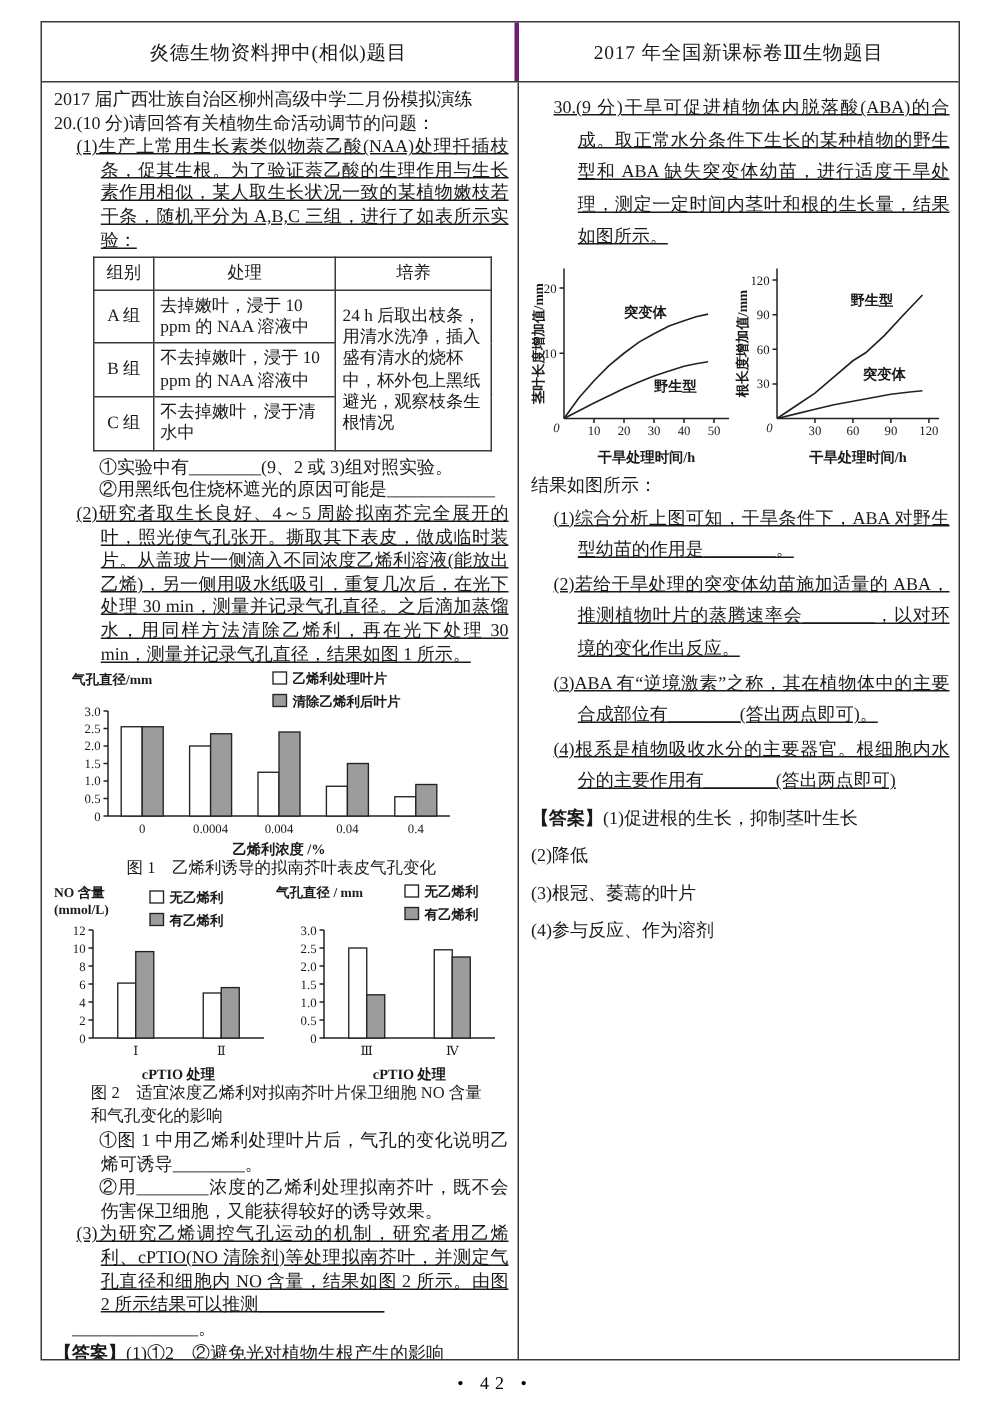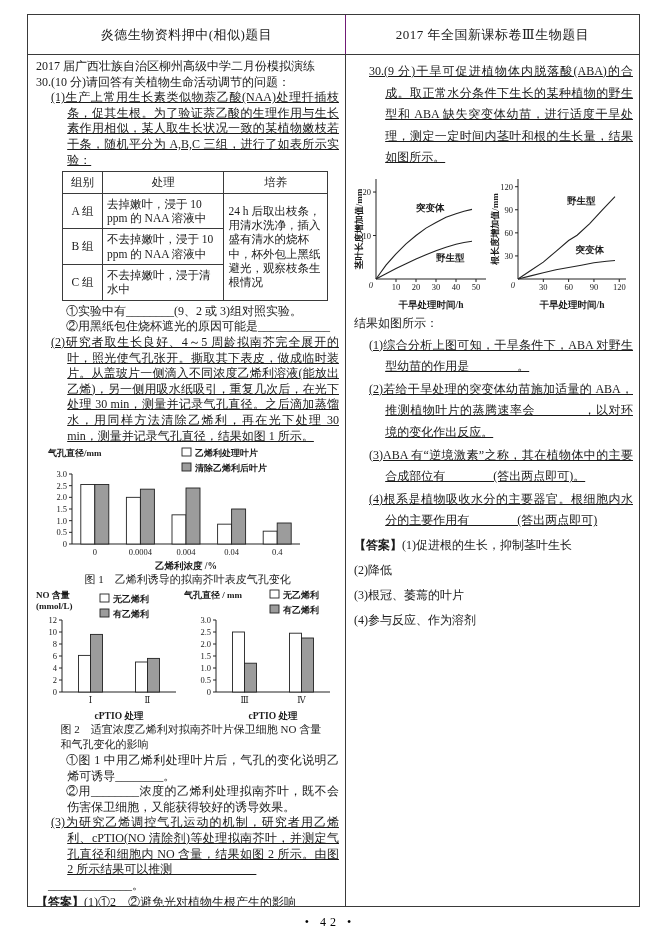--- a/index.html
+++ b/index.html
@@ -13,21 +13,21 @@
   }
   .sheet {
     position:absolute; left:27px; top:14px;
     width:613px; height:893px;
     border:1.5px solid #3a3a3a;
     display:flex; flex-direction:column;
     background:#fff;
   }
   .head-row { display:flex; height:40px; border-bottom:1px solid #3a3a3a; flex:0 0 auto; }
   .head-cell { display:flex; align-items:center; justify-content:center; font-size:13px; letter-spacing:.5px; }
-  .head-cell.hc-left { width:318px; border-right:1px solid #701a75; }
+  .head-cell.hc-left { width:318px; border-right:3px solid #701a75; }
   .head-cell.hc-right { flex:1; }
   .content-row { display:flex; flex:1 1 auto; min-height:0; }
   .col-left { width:318px; border-right:1px solid #3a3a3a; padding:4px 6px 0 8px; overflow:hidden; }
   .col-right { flex:1; padding:6px 6px 0 8px; overflow:hidden; }
 
   .col-left { font-size:12px; line-height:1.3; }
   .col-right { font-size:12px; line-height:1.8; }
 
   .src-title { font-weight:normal; font-size:12px; }
   .p { text-align:justify; }
@@ -62,21 +62,21 @@
 <div class="sheet">
   <div class="head-row">
     <div class="head-cell hc-left">炎德生物资料押中(相似)题目</div>
     <div class="head-cell hc-right">2017 年全国新课标卷Ⅲ生物题目</div>
   </div>
 
   <div class="content-row">
 
     <div class="col-left">
       <div class="src-title">2017 届广西壮族自治区柳州高级中学二月份模拟演练</div>
-      <div class="p">30.(10 分)请回答有关植物生命活动调节的问题：</div>
+      <div class="p">20.(10 分)请回答有关植物生命活动调节的问题：</div>
       <div class="p p-sub">(1)生产上常用生长素类似物萘乙酸(NAA)处理扦插枝条，促其生根。为了验证萘乙酸的生理作用与生长素作用相似，某人取生长状况一致的某植物嫩枝若干条，随机平分为 A,B,C 三组，进行了如表所示实验：</div>
 
       <table class="exp">
         <tbody>
             <tr>
           <th>组别</th>
           <th>处理</th>
           <th>培养</th>
         </tr>
         <tr>

